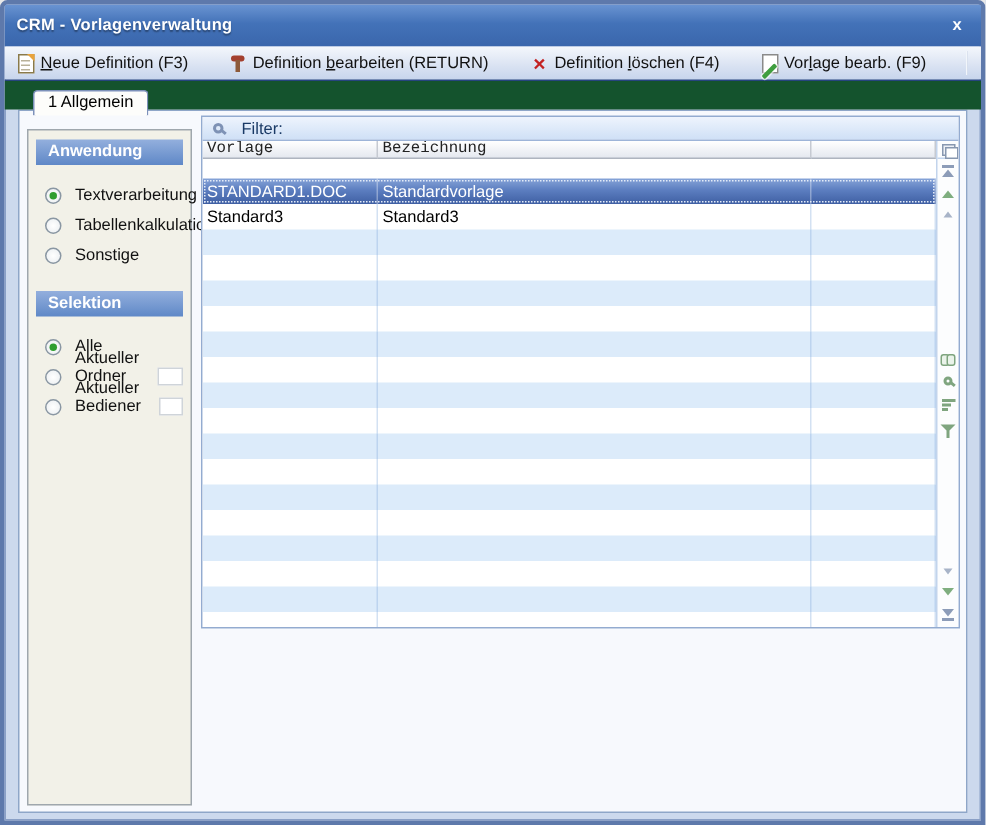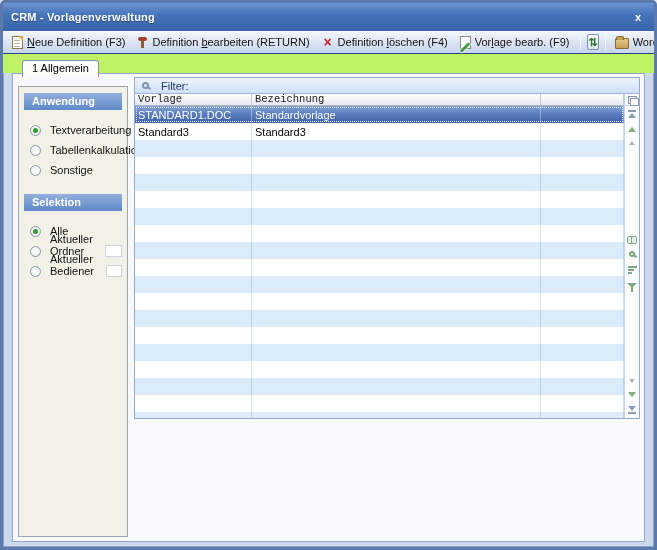--- a/index.html
+++ b/index.html
@@ -13,21 +13,21 @@
   .titlebar { height:28px; background:linear-gradient(#6a94d2, #4372b8 45%, #3a66ac);
               display:flex; align-items:center; padding:0 8px; }
   .titlebar .title { color:#fff; font-size:11px; font-weight:bold; letter-spacing:.2px;
                      text-shadow:0 1px 1px rgba(0,0,0,.35); }
   .titlebar .close { margin-left:auto; color:#fff; font-size:11px; font-weight:bold;
                      width:16px; text-align:center; cursor:default; }
 
   
   .toolbar { height:23px; background:linear-gradient(#f4f7fc, #d9e2f2 60%, #c7d5ec);
              border-bottom:1px solid #26447f; display:flex; align-items:center;
-             padding:0 6px; gap:4px; }
+             padding:0 6px; gap:20px; }
   .tbtn { display:flex; align-items:center; gap:4px; font-size:11px; color:#111;
           padding:1px 5px 1px 3px; border-radius:2px; white-space:nowrap; }
   .tbtn u { text-decoration:underline; }
   .tsep { width:1px; height:16px; background:#9fb0cc; border-right:1px solid #f2f6fb; margin:0 2px; }
 
   
   .icon { display:inline-block; position:relative; }
   .i-newdoc { width:11px; height:13px; background:#fff; border:1px solid #8a7a4a; }
   .i-newdoc::before { content:''; position:absolute; right:-1px; top:-1px; width:0; height:0;
                       border-left:5px solid transparent; border-top:5px solid #e8a33d; }
@@ -46,21 +46,21 @@
   .i-refresh { width:17px; height:16px; border:1px solid #7a8eb8; border-radius:2px;
                background:linear-gradient(#ffffff,#dde6f3); color:#2a7a2a; font-size:11px;
                font-weight:bold; text-align:center; line-height:14px; }
   .i-folder { width:14px; height:11px; background:linear-gradient(#e4c98c,#c8a155); border:1px solid #8a6a30;
               border-radius:1px; margin-top:2px; }
   .i-folder::before { content:''; position:absolute; top:-3px; left:0; width:6px; height:3px;
                       background:#c8a155; border:1px solid #8a6a30; border-bottom:none;
                       border-radius:2px 2px 0 0; }
 
   
-  .tabstrip { height:19px; background:#bef264; padding:3px 0 0 19px; position:relative; z-index:2; }
+  .tabstrip { height:19px; background:#14532d; padding:3px 0 0 19px; position:relative; z-index:2; }
   .tab { display:inline-block; background:#fdfdfb; border:1px solid #7d91ba; border-bottom:none;
          border-radius:3px 3px 0 0; font-size:11px; padding:1px 9px 3px 9px; position:relative; top:1px; }
 
   
   .content { height:469px; margin:0 9px; border:1px solid #8ea6c8; background:#f7f9fd;
              display:flex; padding:3px 4px 0 5px; position:relative; z-index:1; }
 
   
   .sidebar { width:110px; height:451px; margin:9px 6px 0 0; background:#f2f1e8;
              border:1px solid #9fa7ad; padding:6px 5px; }
@@ -91,21 +91,21 @@
              font-size:10.5px; color:#222; line-height:11px; }
   .hcell { border-right:1px solid #c6cad2; border-bottom:1px solid #aeb4bf; padding-left:3px;font-family:Liberation Mono, monospace; }
   .c1 { width:117px; flex:none; } .c2 { width:289px; flex:none; } .c3 { flex:1; }
 
   .tbody { flex:1; overflow:hidden; background:#fff; }
   .row { height:17px; display:flex; font-size:11px; align-items:stretch; color:#000; }
   .row:nth-child(odd) { background:#dcebfa; }
   .cell { display:flex; align-items:center; padding-left:3px;
           border-right:1px solid rgba(140,175,220,.38); }
   .row.selected { background:linear-gradient(#87a4d8, #5c7ec0 45%, #3f5fa3); color:#fff;
-                  outline:1px dotted #e3ebf7; outline-offset:-2px; }
+                  outline:1px dotted #e3ebf7; outline-offset:-2px;margin-top:13px; }
   .row.selected .cell { border-right-color:rgba(255,255,255,.35); }
 
   
   .navstrip { width:15px; flex:none; border-left:1px solid #c2d4ec; background:#fcfdfe;
               display:flex; flex-direction:column; align-items:center; }
   .corner { height:12px; width:100%; border-bottom:1px solid #c2d4ec; position:relative; }
   .corner::before { content:''; position:absolute; left:3px; top:2px; width:7px; height:6px;
                     border:1px solid #8898b0; background:#eef1f6; }
   .corner::after  { content:''; position:absolute; left:5px; top:4px; width:7px; height:6px;
                     border:1px solid #8898b0; background:#ffffff; }

